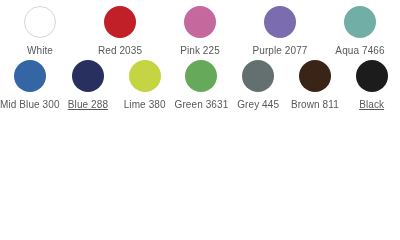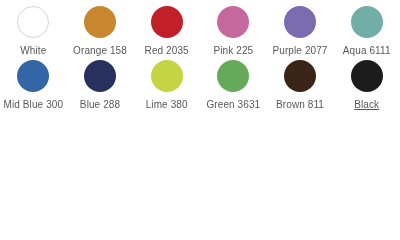--- a/index.html
+++ b/index.html
@@ -57,57 +57,57 @@
 <body style="background: rgb(255, 255, 255);">
 
 <div class="palette">
 
   <div class="swatch-row">
     <div class="swatch">
       <div class="swatch-dot outlined" style="background: rgb(255, 255, 255); border-color: rgb(213, 213, 213);"></div>
       <div class="swatch-label" style="color: rgb(88, 88, 90);">White</div>
     </div>
     <div class="swatch">
-      <div class="swatch-dot" style="background: rgb(200, 135, 46);"></div>
-      <div class="swatch-label" style="color: rgb(88, 88, 90);">Orange 158</div>
-    </div>
-    <div class="swatch">
       <div class="swatch-dot" style="background: rgb(193, 32, 41);"></div>
       <div class="swatch-label" style="color: rgb(88, 88, 90);">Red 2035</div>
     </div>
     <div class="swatch">
       <div class="swatch-dot" style="background: rgb(196, 104, 158);"></div>
       <div class="swatch-label" style="color: rgb(88, 88, 90);">Pink 225</div>
     </div>
     <div class="swatch">
       <div class="swatch-dot" style="background: rgb(123, 107, 175);"></div>
       <div class="swatch-label" style="color: rgb(88, 88, 90);">Purple 2077</div>
     </div>
     <div class="swatch">
       <div class="swatch-dot" style="background: rgb(113, 175, 166);"></div>
-      <div class="swatch-label" style="color: rgb(88, 88, 90);">Aqua 6111</div>
+      <div class="swatch-label" style="color: rgb(88, 88, 90);">Aqua 7466</div>
     </div>
   </div>
 
   <div class="swatch-row">
     <div class="swatch">
       <div class="swatch-dot" style="background: rgb(52, 101, 164);"></div>
       <div class="swatch-label" style="color: rgb(88, 88, 90);">Mid Blue 300</div>
     </div>
     <div class="swatch">
       <div class="swatch-dot" style="background: rgb(39, 48, 94);"></div>
-      <div class="swatch-label" style="color: rgb(88, 88, 90);">Blue 288</div>
+      <div class="swatch-label" style="color: rgb(88, 88, 90); text-decoration: underline;">Blue 288</div>
     </div>
     <div class="swatch">
       <div class="swatch-dot" style="background: rgb(197, 212, 67);"></div>
       <div class="swatch-label" style="color: rgb(88, 88, 90);">Lime 380</div>
     </div>
     <div class="swatch">
       <div class="swatch-dot" style="background: rgb(103, 169, 90);"></div>
       <div class="swatch-label" style="color: rgb(88, 88, 90);">Green 3631</div>
+    </div>
+    <div class="swatch">
+      <div class="swatch-dot" style="background: rgb(100, 112, 111);"></div>
+      <div class="swatch-label" style="color: rgb(88, 88, 90);">Grey 445</div>
     </div>
     <div class="swatch">
       <div class="swatch-dot" style="background: rgb(58, 36, 24);"></div>
       <div class="swatch-label" style="color: rgb(88, 88, 90);">Brown 811</div>
     </div>
     <div class="swatch">
       <div class="swatch-dot" style="background: rgb(28, 28, 28);"></div>
       <div class="swatch-label" style="color: rgb(88, 88, 90); text-decoration: underline;">Black</div>
     </div>
   </div>

